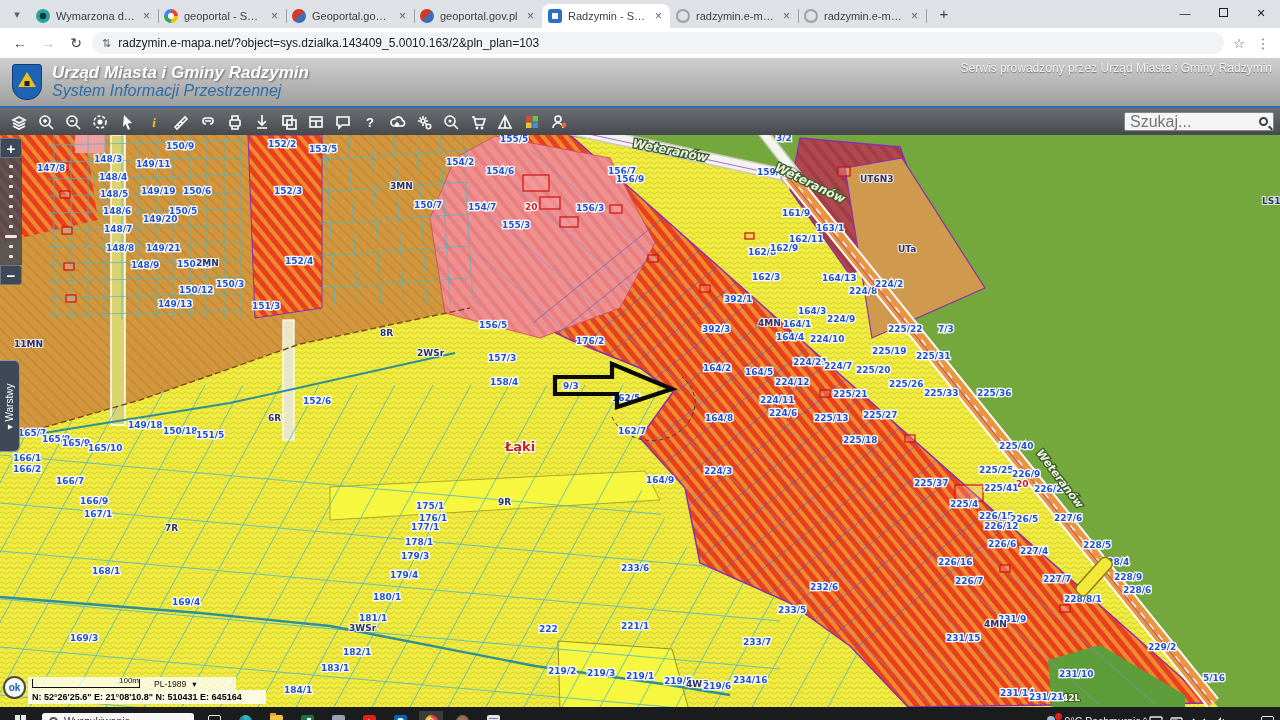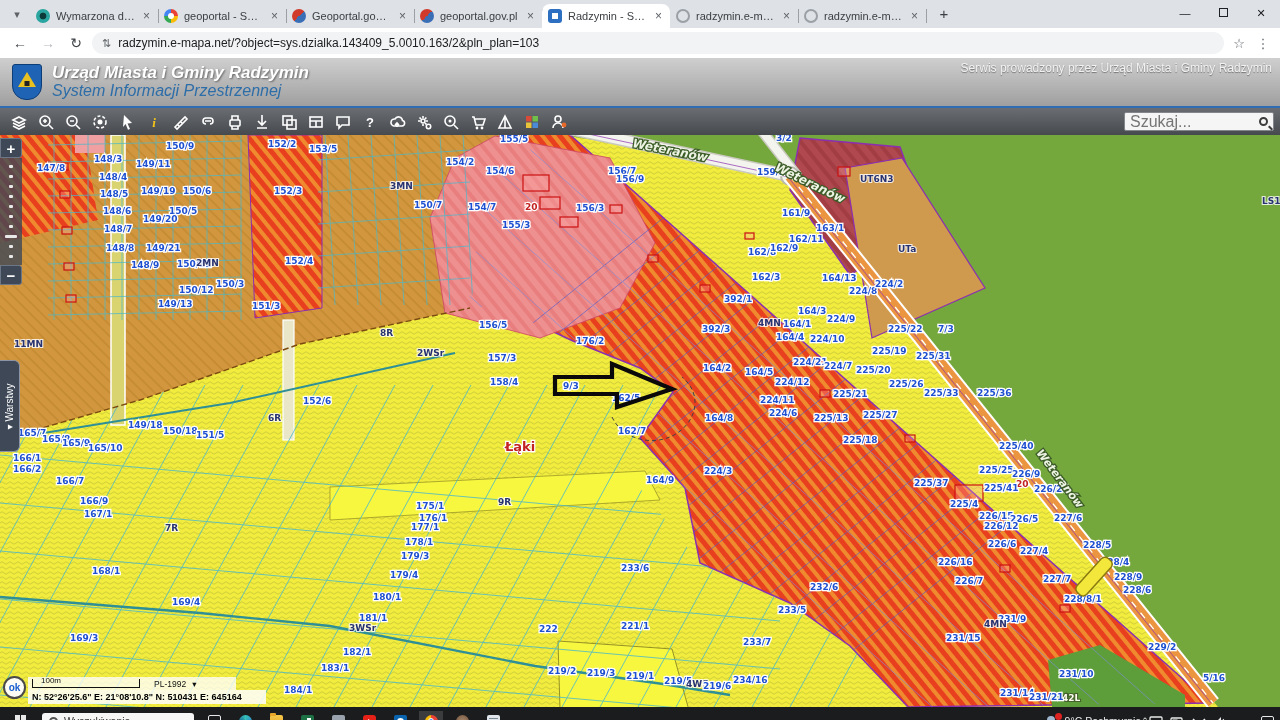--- a/index.html
+++ b/index.html
@@ -75,21 +75,21 @@
   .zticks { width:22px; display:flex; flex-direction:column; align-items:center; gap:7px; padding:7px 0; background:#3e4856cc; }
   .zticks i { width:4px; height:3px; background:#e8e8e8; border-radius:1px; }
   .zticks i.cur { width:12px; }
   .layerstab { position:absolute; left:0; top:225px; width:20px; height:92px; background:#3e4856; border:1px solid #8a94a6; border-left:none; border-radius:0 6px 6px 0; display:flex; align-items:center; justify-content:center; cursor:pointer; z-index:5; }
   .layerstab span { transform:rotate(-90deg); white-space:nowrap; color:#fff; font-size:10px; }
 
   .okbtn { position:absolute; left:3px; top:541px; width:23px; height:23px; border-radius:50%; background:#fdfdf5; border:2px solid #4a4a4a; color:#1a5fd0; font-size:10px; font-weight:bold; text-align:center; line-height:20px; z-index:6; cursor:pointer; }
   .scalerow { position:absolute; left:28px; top:542px; width:208px; height:13px; background:rgba(255,255,255,.78); z-index:6; display:flex; align-items:center; font-size:8px; color:#111; }
   .scalebar { position:relative; width:108px; height:9px; margin-left:4px; border-left:1.5px solid #111; border-right:1.5px solid #111; }
   .scalebar::after { content:""; position:absolute; left:0; right:0; bottom:0; height:1.5px; background:#111; }
-  .scalebar b { position:absolute; left:8px; right:0; top:-3px; text-align:left; font-weight:normal; }
+  .scalebar b { position:absolute; left:8px; right:0; top:-3px; text-align:right; font-weight:normal; }
   .crs { margin-left:14px; display:flex; align-items:center; gap:6px; font-size:8.5px; cursor:pointer; }
   .coordrow { position:absolute; left:28px; top:555px; width:238px; height:14px; background:rgba(255,255,255,.85); z-index:6; font-size:9px; font-weight:bold; color:#000; line-height:14px; padding-left:4px; white-space:nowrap; }
 
   
   .taskbar { height:28px; background:#1b1c1e; display:flex; align-items:center; color:#e8e8e8; position:relative; }
   .startbtn { width:42px; height:21px; display:flex; align-items:center; justify-content:center; cursor:pointer; }
   .winlogo { width:12px; height:12px; display:grid; grid-template-columns:5px 5px; grid-template-rows:5px 5px; gap:1px; }
   .winlogo i { background:#e8e8e8; }
   .tsearch { width:152px; height:17px; background:#f6f6f6; border-radius:3px; display:flex; align-items:center; gap:6px; padding:0 7px; color:#333; font-size:10.5px; cursor:text; }
   .tsearch .lens { border-color:#555; } .tsearch .lens::after { background:#555; }
@@ -713,21 +713,21 @@
   </div>
   <div class="layerstab">
     <span>▾ <span>Warstwy</span></span>
   </div>
   <div class="okbtn">ok</div>
   <div class="scalerow">
     <div class="scalebar">
         <b>100m</b>
       </div>
     <div class="crs">
-        <span>PL-1992</span>
+        <span>PL-1989</span>
         <span>▾</span>
       </div>
   </div>
   <div class="coordrow">N: 52°26'25.6"  E: 21°08'10.8"   N: 510431    E: 645164</div>
 </div>
 
 <div class="taskbar">
   <div class="startbtn">
     <div class="winlogo">
         <i></i>

